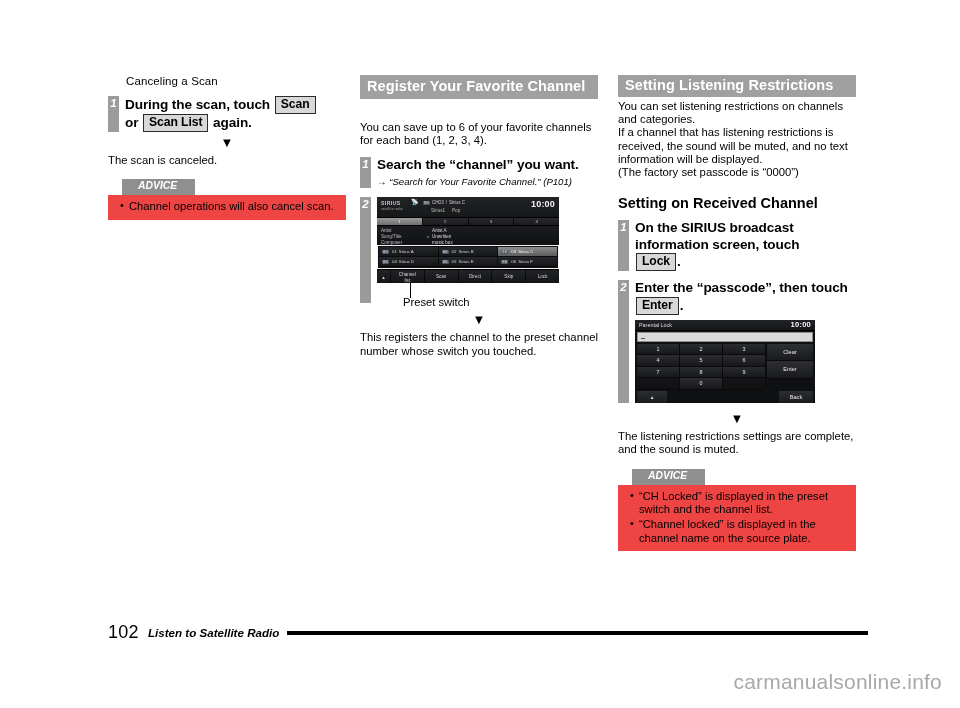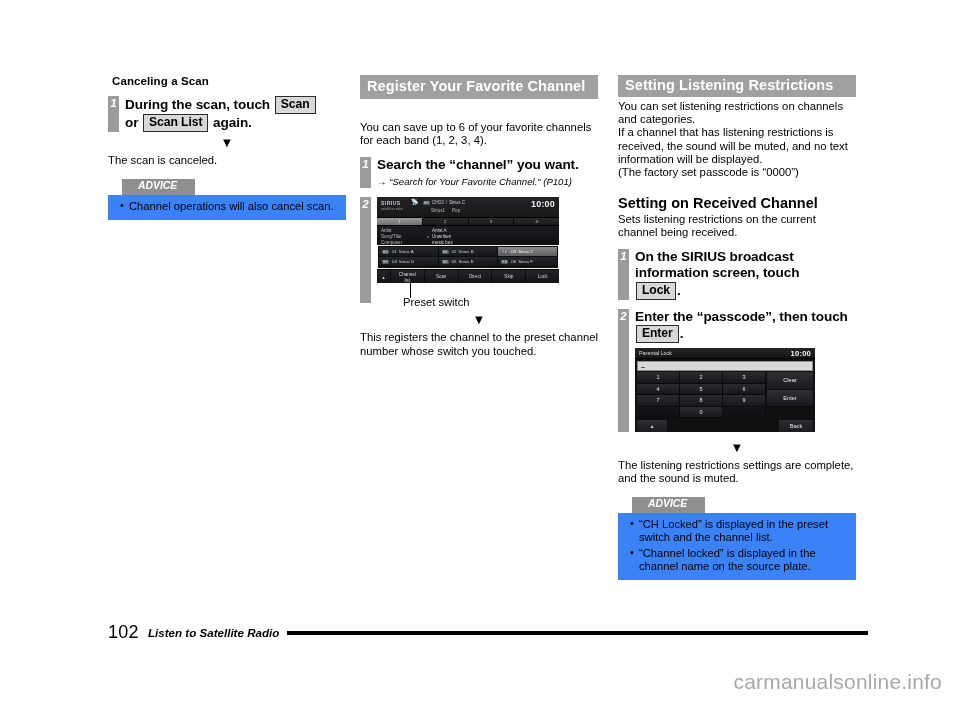--- a/index.html
+++ b/index.html
@@ -25,23 +25,23 @@
   .section-bar {
     background:#a0a0a0;
     color:#ffffff;
     font-weight:bold;
     font-size:14.5px;
     line-height:17px;
     padding:3px 6px 4px 7px;
     letter-spacing:0.1px;
   }
   .subhead {
-    font-weight:bold;
+    font-weight:normal;
     font-size:11.5px;
-    margin:0 0 7px 4px;
+    margin:0 0 7px 18px;
     letter-spacing:0.1px;
   }
   .subhead-lg {
     font-weight:bold;
     font-size:14.5px;
     margin:0 0 2px 0;
     letter-spacing:0px;
   }
 
   
@@ -113,21 +113,21 @@
     color:#ffffff;
     font-style:italic;
     font-weight:bold;
     font-size:10.4px;
     line-height:12px;
     padding:1px 18px 2px 16px;
     margin-left:14px;
     border-bottom:1px solid #8f8f8f;
   }
   .advice-body {
-    background:#3b82f6;
+    background:#ef4444;
     padding:5px 8px 6px 12px;
   }
   .advice-body ul { margin:0; padding:0; list-style:none; }
   .advice-body li {
     font-size:11.2px;
     line-height:13.4px;
     padding-left:9px;
     position:relative;
     margin-bottom:2px;
   }
@@ -554,21 +554,20 @@
 
   <div class="col" id="col-right">
 
     <div class="section-bar" style="padding-top:2px;padding-bottom:3px;">Setting Listening Restrictions</div>
 
     <div class="body-text tight" style="margin-top:3px;">You can set listening restrictions on channels and categories.</div>
     <div class="body-text tight">If a channel that has listening restrictions is received, the sound will be muted, and no text information will be displayed.</div>
     <div class="body-text tight">(The factory set passcode is “0000”)</div>
 
     <div class="subhead-lg" style="margin-top:16px;">Setting on Received Channel</div>
-    <div class="body-text tight">Sets listening restrictions on the current channel being received.</div>
 
     <div class="step">
       <div class="step-bar"></div>
       <div class="step-num">1</div>
       <div class="step-text">
         <span>On the SIRIUS broadcast information screen, touch</span><br>
         <span class="key">Lock</span><span>.</span>
       </div>
     </div>
 

